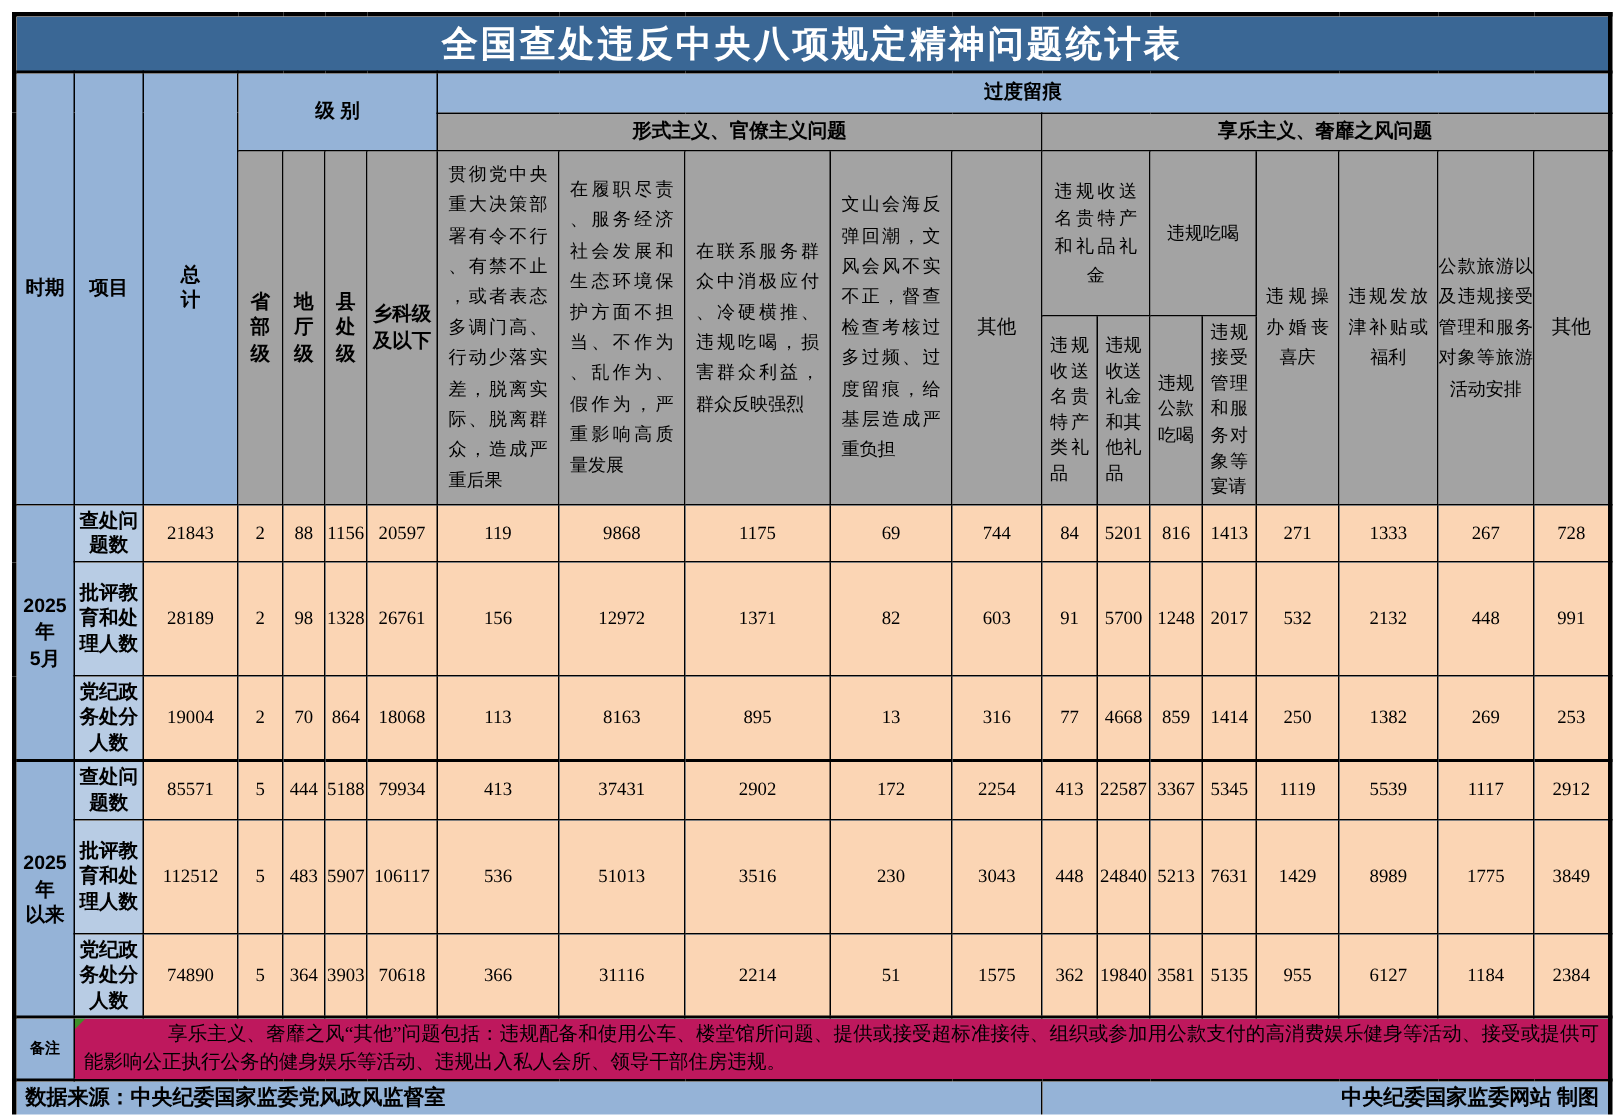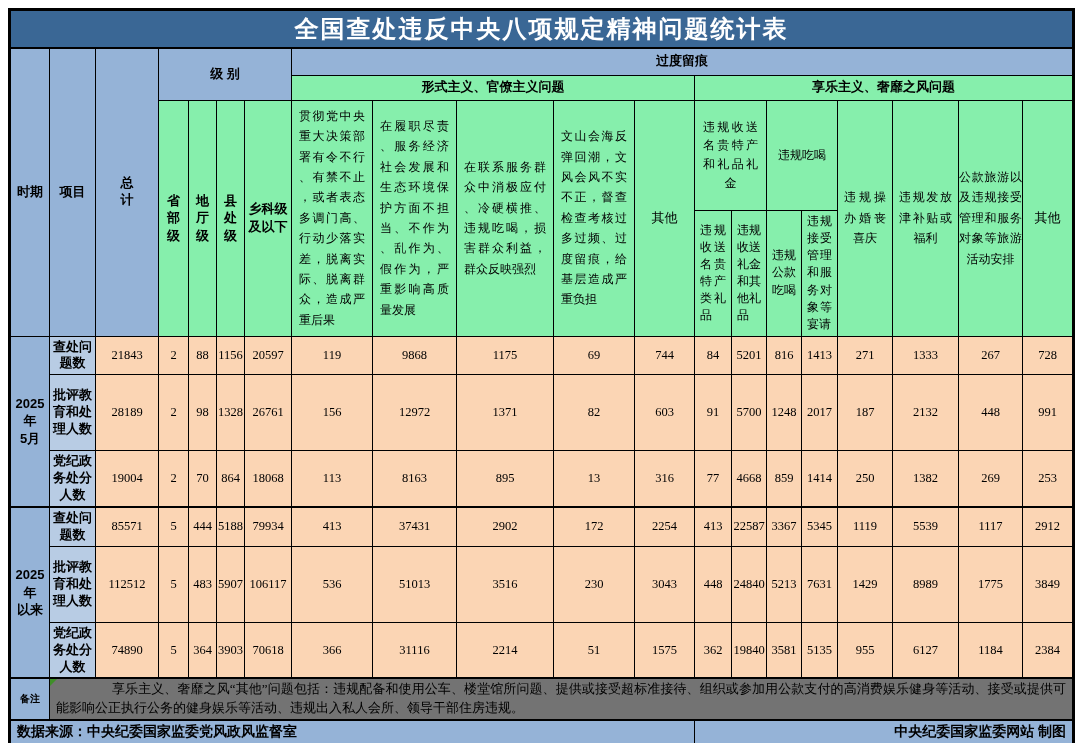--- a/index.html
+++ b/index.html
@@ -17,21 +17,21 @@
   #data-body tr:nth-child(2){height:76px}
   #data-body tr:nth-child(3){height:54px}
   #data-body tr:nth-child(4){height:37px}
   #data-body tr:nth-child(5){height:76px}
   #data-body tr:nth-child(6){height:54px}
   #data-body tr:nth-child(4) td{border-top:2px solid #000;}
   .remark-row{height:39px}
   .footer-row{height:25px}
   
   .mid{background:#95B3D7;}
-  .light{background:#86efac;}
+  .light{background:#a3a3a3;}
   
   .title-cell{background:#3A6795;color:#fff;font-weight:bold;font-size:24px;
       letter-spacing:2px;text-align:center;border-bottom:2px solid #000;
       font-family:"Liberation Serif",serif;}
   .hname{font-family:"Liberation Sans",sans-serif;font-weight:bold;
       font-size:13px;text-align:center;white-space:pre-line;line-height:1.3;}
   .lv{font-family:"Liberation Sans",sans-serif;font-weight:bold;font-size:13px;
       text-align:center;padding:2px 3px;line-height:1.35;}
   .desc{font-weight:normal;font-size:12px;text-align:justify;
       text-justify:inter-character;word-break:break-all;line-break:anywhere;
@@ -49,21 +49,21 @@
       font-weight:bold;font-size:13px;text-align:center;white-space:pre-line;
       line-height:1.35;}
   .row-label{background:#B8CCE4;font-family:"Liberation Sans",sans-serif;
       font-weight:bold;font-size:13px;text-align:center;line-height:1.3;
       padding:2px 3px;}
   .num{background:#FBD5B4;font-family:"Liberation Serif",serif;
       font-size:12.5px;text-align:center;padding:0 1px;}
   
   .remark-label{background:#95B3D7;font-family:"Liberation Sans",sans-serif;
       font-weight:bold;font-size:10px;text-align:center;border-top:2px solid #000;}
-  .remark-text{background:#737373;font-size:13px;text-align:justify;
+  .remark-text{background:#be185d;font-size:13px;text-align:justify;
       text-indent:56px;line-height:1.45;padding:1px 6px;position:relative;
       border-top:2px solid #000;}
   .flag{position:absolute;top:0;left:0;width:0;height:0;
       border-top:7px solid #3F8F29;border-right:7px solid transparent;}
   .src{background:#95B3D7;font-family:"Liberation Sans",sans-serif;
       font-weight:bold;font-size:14px;text-align:left;padding-left:6px;
       border-top:2px solid #000;}
   .credit{background:#95B3D7;font-family:"Liberation Sans",sans-serif;
       font-weight:bold;font-size:14px;text-align:right;padding-right:6px;
       border-top:2px solid #000;}
@@ -168,21 +168,21 @@
           <td class="num">26761</td>
           <td class="num">156</td>
           <td class="num">12972</td>
           <td class="num">1371</td>
           <td class="num">82</td>
           <td class="num">603</td>
           <td class="num">91</td>
           <td class="num">5700</td>
           <td class="num">1248</td>
           <td class="num">2017</td>
-          <td class="num">187</td>
+          <td class="num">532</td>
           <td class="num">2132</td>
           <td class="num">448</td>
           <td class="num">991</td>
         </tr>
         <tr>
           <td class="row-label">党纪政务处分人数</td>
           <td class="num">19004</td>
           <td class="num">2</td>
           <td class="num">70</td>
           <td class="num">864</td>

